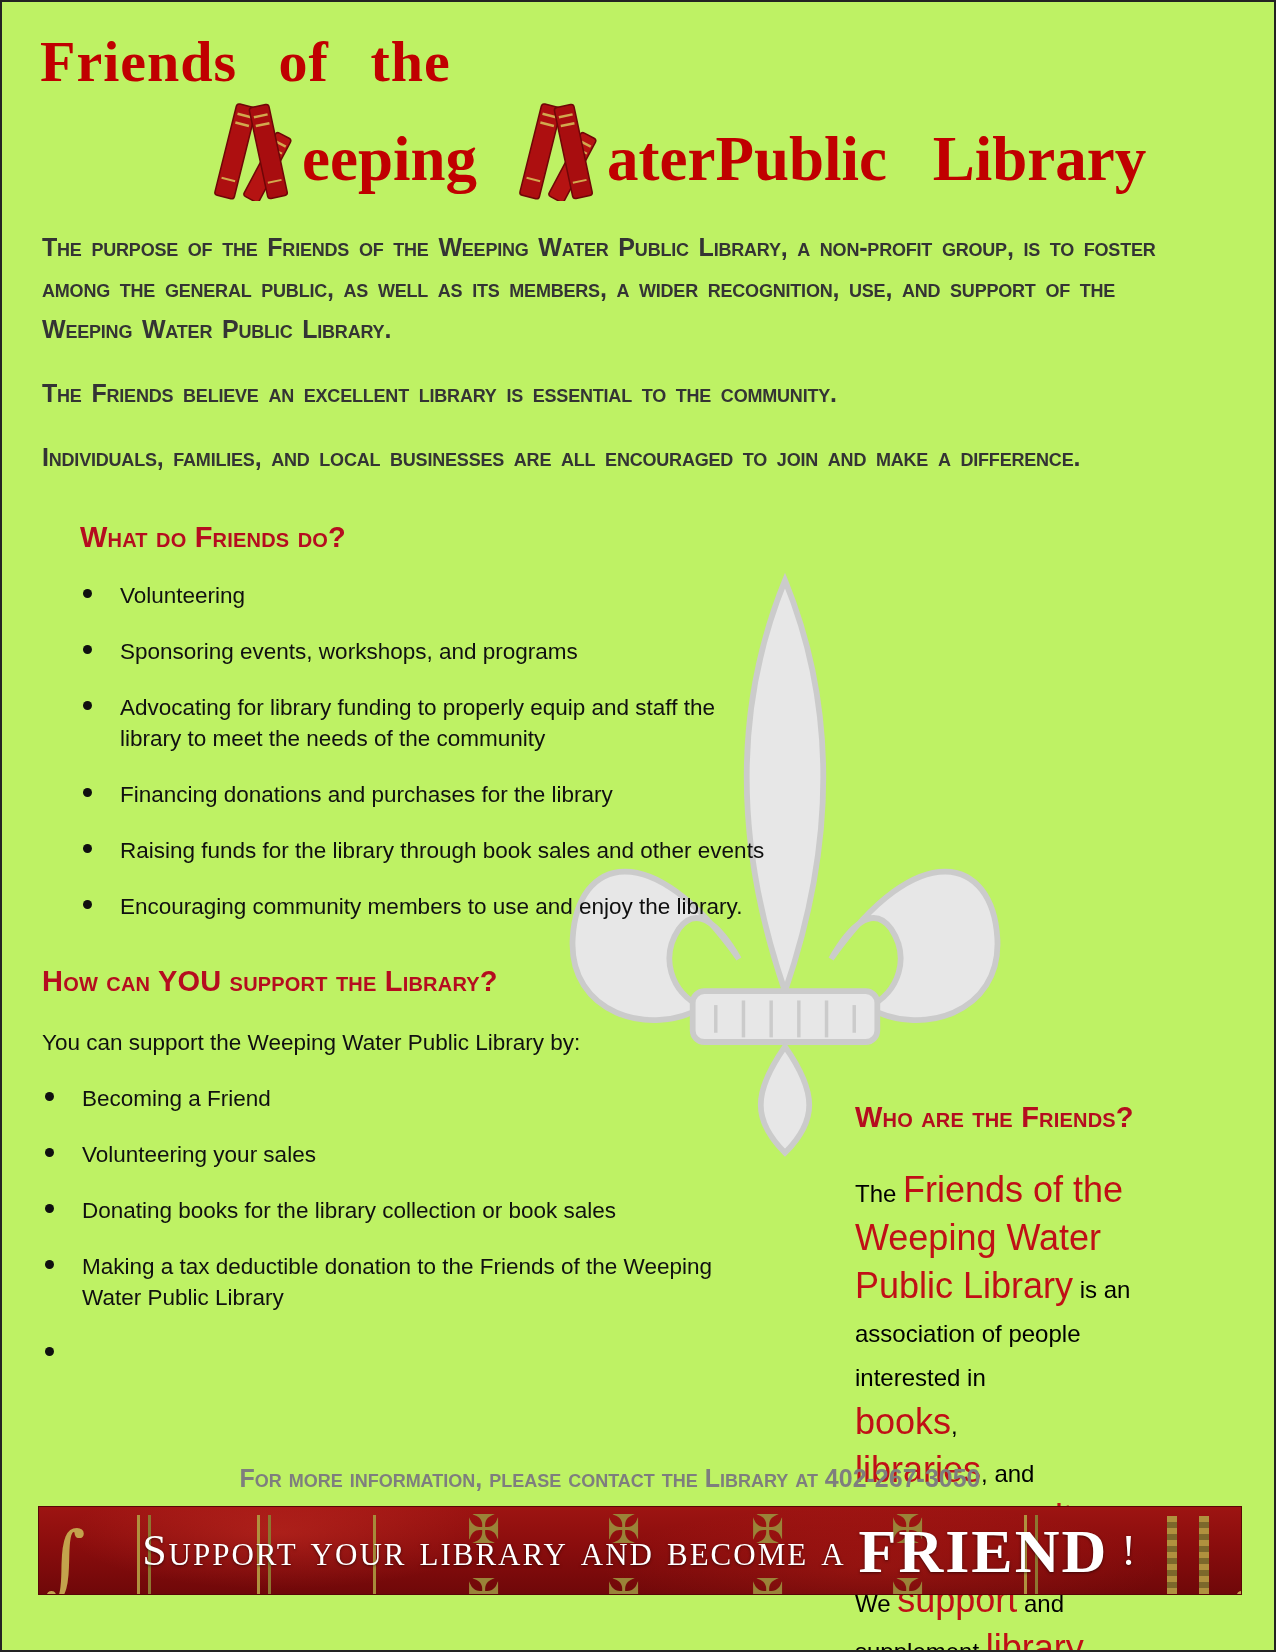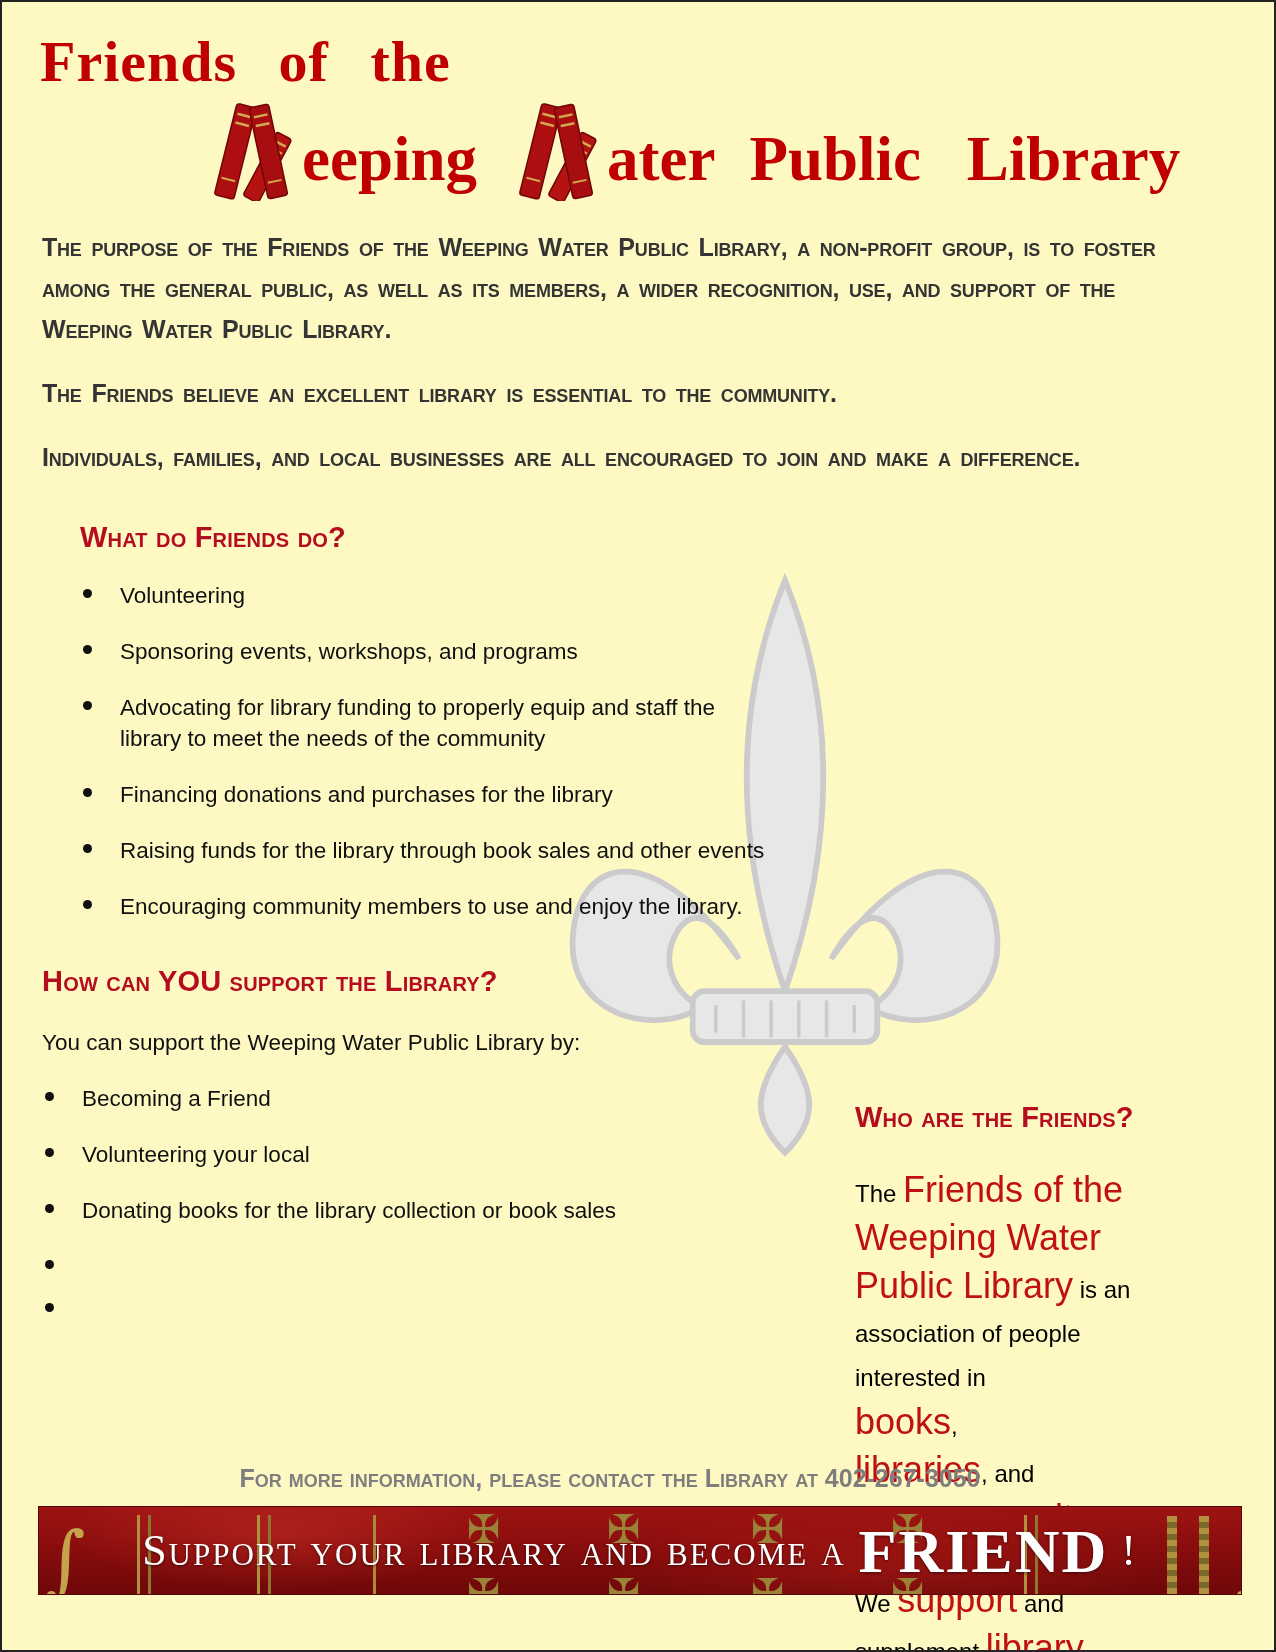--- a/index.html
+++ b/index.html
@@ -1,35 +1,35 @@
 <!DOCTYPE html>
 <html><head>
 <meta charset="utf-8">
 <style>
   html,body{margin:0;padding:0;background:#e8e8e8;}
   .page{
     position:relative;width:1276px;height:1652px;margin:0 auto;
-    background:#fef9c3;border:2px solid #232323;box-sizing:border-box;
+    background:#bef264;border:2px solid #232323;box-sizing:border-box;
     overflow:hidden;font-family:"Liberation Sans",sans-serif;
   }
   
   .watermark{position:absolute;left:548px;top:560px;z-index:0;opacity:1;}
   
   .title1{
     margin:30px 0 0 38px;font-family:"Liberation Serif",serif;font-weight:bold;
     font-size:58px;color:#c00000;word-spacing:26px;letter-spacing:1px;line-height:1.05;
     position:relative;z-index:1;
   }
   .title2{
     margin:6px 0 0 196px;display:flex;align-items:flex-end;
     font-family:"Liberation Serif",serif;font-weight:bold;font-size:63px;color:#c00000;
     position:relative;z-index:1;line-height:1;
   }
   .title2 .tseg{padding-bottom:8px;}
-  .title2 .tail{margin-left:34px;word-spacing:30px;}
+  .title2 .tail{word-spacing:30px;}
   .book-w{width:108px;height:102px;flex:none;margin:0 -4px -2px 0;}
   
   .intro{margin:28px 40px 0 40px;width:1150px;position:relative;z-index:1;}
   .intro p{
     margin:0 0 23px 0;font-weight:bold;font-size:25px;line-height:41px;
     color:#343434;font-variant:small-caps;letter-spacing:-0.2px;word-spacing:3px;
   }
   
   .red-heading{
     color:#b50d1f;font-weight:bold;font-size:29px;font-variant:small-caps;
@@ -201,28 +201,29 @@
     <section class="how">
       <h2 class="red-heading">How can YOU support the Library?</h2>
       <p class="lead">You can support the Weeping Water Public Library by:</p>
       <ul class="blist">
           <li>
             <span class="dot"></span>
             <span class="li-text">Becoming a Friend</span>
           </li>
           <li>
             <span class="dot"></span>
-            <span class="li-text">Volunteering your local</span>
+            <span class="li-text">Volunteering your sales</span>
           </li>
           <li>
             <span class="dot"></span>
             <span class="li-text">Donating books for the library collection or book sales</span>
           </li>
           <li>
             <span class="dot"></span>
+            <span class="li-text">Making a tax deductible donation to the Friends of the Weeping Water Public Library</span>
           </li>
           <li>
             <span class="dot"></span>
           </li>
         </ul>
     </section>
 
     <aside class="who">
       <h2 class="red-heading">Who are the Friends?</h2>
       <p class="rich"><span class="seg-plain">The </span><span class="seg-red">Friends of the Weeping Water Public Library</span><span class="seg-plain"> is an association of people interested in

